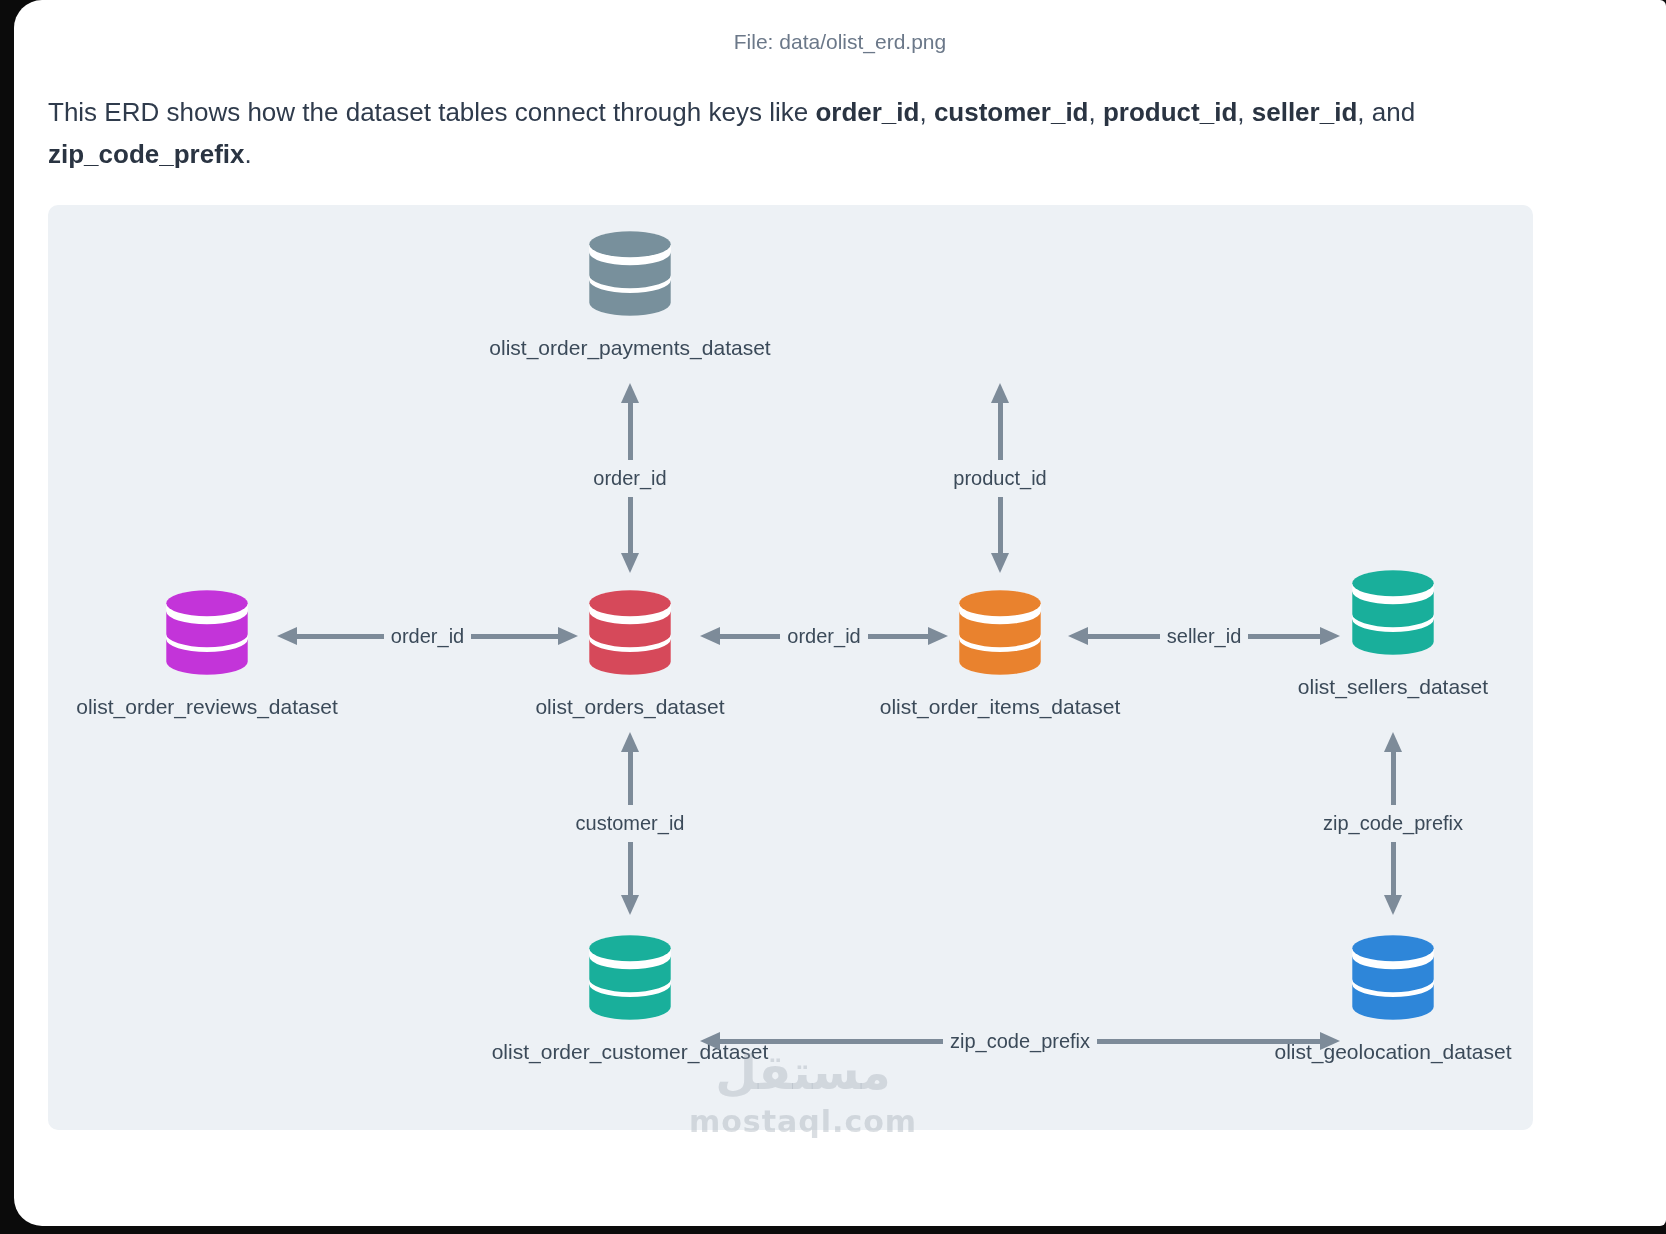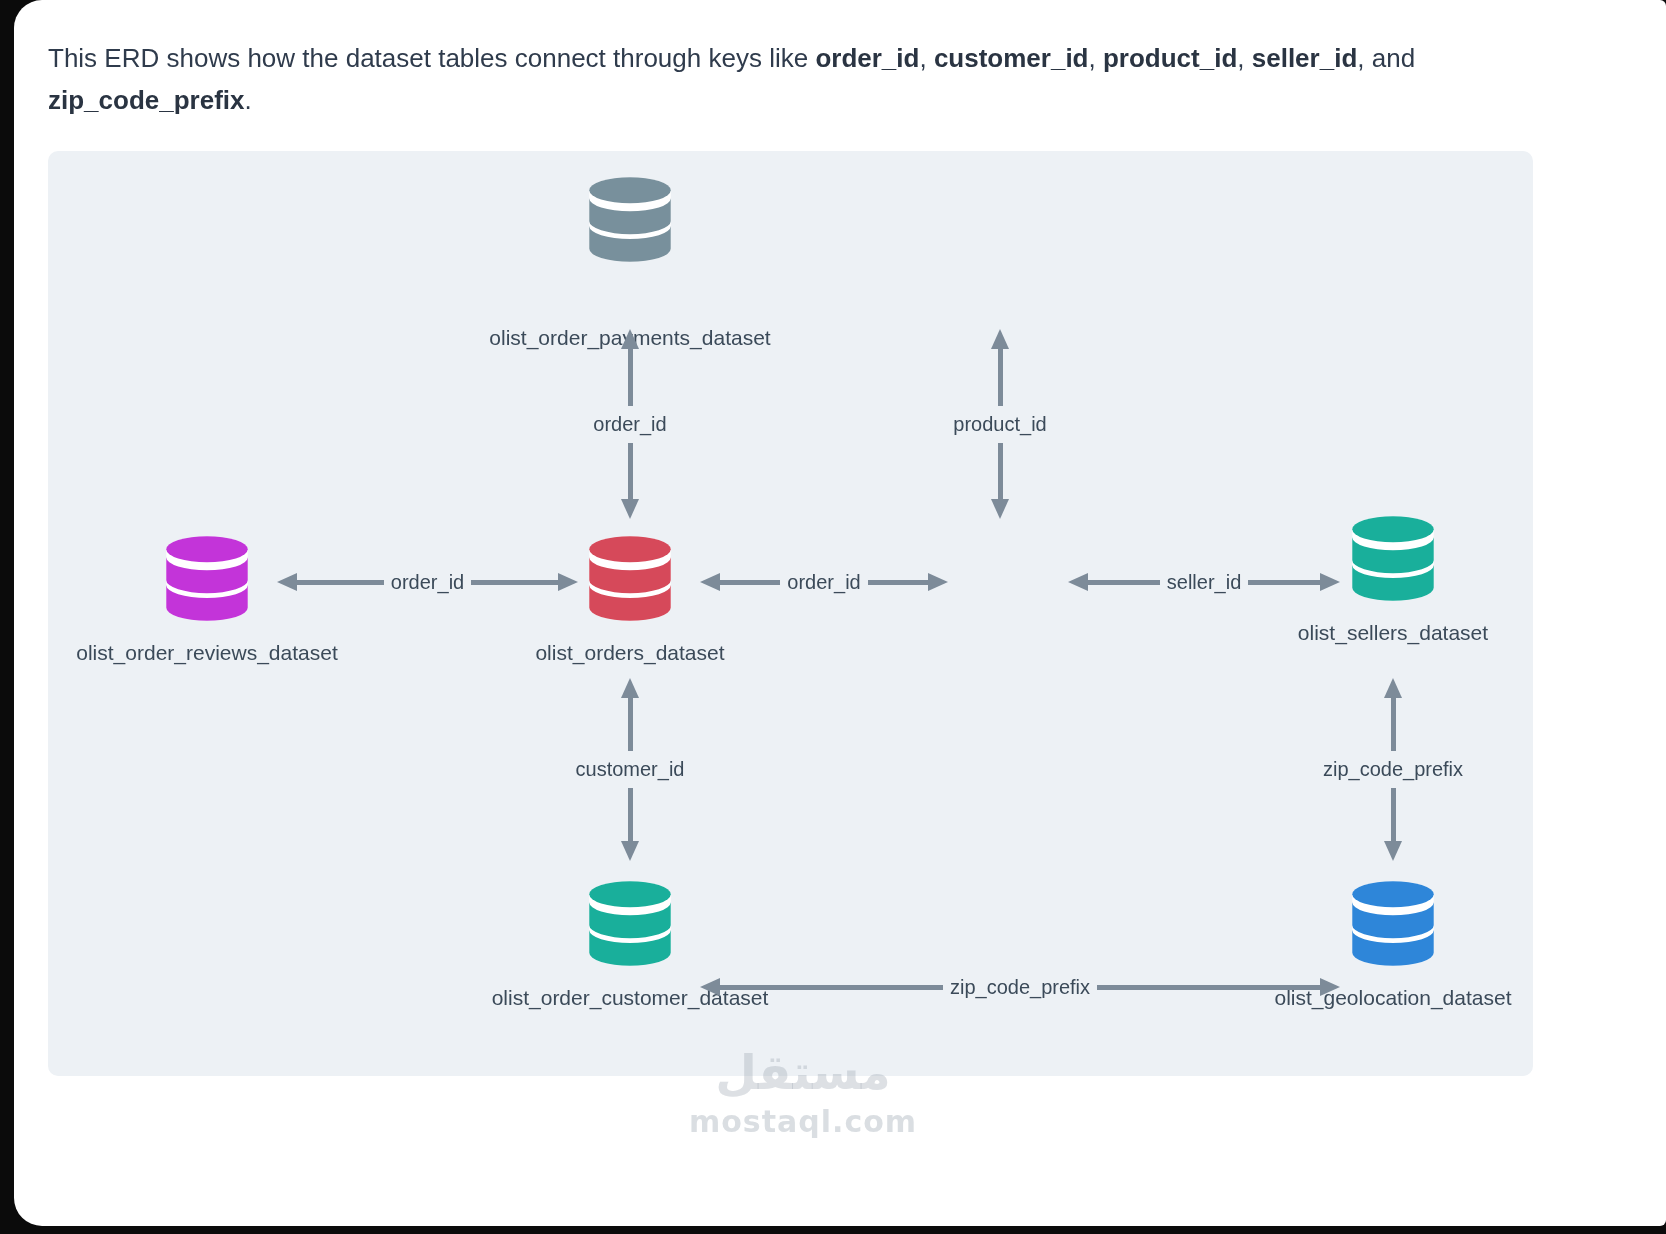--- a/index.html
+++ b/index.html
@@ -47,23 +47,24 @@
     display:flex;flex-direction:column;align-items:center;
     pointer-events:none;font-family:"DejaVu Sans", sans-serif;
   }
   .wm-logo{font-size:48px;font-weight:bold;color:rgba(158,167,178,0.35);line-height:1.0;}
   .wm-site{font-size:30px;font-weight:bold;letter-spacing:1px;color:rgba(173,181,190,0.45);margin-top:8px;}
 </style>
 </head>
 <body>
 
 <div class="card">
+  <div class="file-title">File: data/olist_erd.png</div>
   <div class="desc"><span>This ERD shows how the dataset tables connect through keys like </span><b>order_id</b><span>, </span><b>customer_id</b><span>, </span><b>product_id</b><span>, </span><b>seller_id</b><span>, and </span><b>zip_code_prefix</b><span>.</span></div>
   <div class="panel">
-      <div class="node" style="left: 412px; top: 18px; gap: 44px;">
+      <div class="node" style="left: 412px; top: 18px;">
         <svg class="cyl" viewBox="0 0 120 124">
           <path d="M10 26 A50 16 0 0 1 110 26 L110 98 A50 16 0 0 1 10 98 Z" fill="#ffffff"></path>
           <ellipse cx="60" cy="26" rx="50" ry="16" fill="#78909c"></ellipse>
           <path d="M10 36 A50 16 0 0 0 110 36 L110 64 A50 16 0 0 1 10 64 Z" fill="#78909c"></path>
           <path d="M10 70 A50 16 0 0 0 110 70 L110 98 A50 16 0 0 1 10 98 Z" fill="#78909c"></path>
         </svg>
         <div class="node-label">olist_order_payments_dataset</div>
       </div>
       <div class="node" style="left: -11px; top: 377px;">
         <svg class="cyl" viewBox="0 0 120 124">
@@ -75,20 +76,29 @@
         <div class="node-label">olist_order_reviews_dataset</div>
       </div>
       <div class="node" style="left: 412px; top: 377px;">
         <svg class="cyl" viewBox="0 0 120 124">
           <path d="M10 26 A50 16 0 0 1 110 26 L110 98 A50 16 0 0 1 10 98 Z" fill="#ffffff"></path>
           <ellipse cx="60" cy="26" rx="50" ry="16" fill="#d6495a"></ellipse>
           <path d="M10 36 A50 16 0 0 0 110 36 L110 64 A50 16 0 0 1 10 64 Z" fill="#d6495a"></path>
           <path d="M10 70 A50 16 0 0 0 110 70 L110 98 A50 16 0 0 1 10 98 Z" fill="#d6495a"></path>
         </svg>
         <div class="node-label">olist_orders_dataset</div>
+      </div>
+      <div class="node" style="left: 782px; top: 377px;">
+        <svg class="cyl" viewBox="0 0 120 124">
+          <path d="M10 26 A50 16 0 0 1 110 26 L110 98 A50 16 0 0 1 10 98 Z" fill="#ffffff"></path>
+          <ellipse cx="60" cy="26" rx="50" ry="16" fill="#e9822e"></ellipse>
+          <path d="M10 36 A50 16 0 0 0 110 36 L110 64 A50 16 0 0 1 10 64 Z" fill="#e9822e"></path>
+          <path d="M10 70 A50 16 0 0 0 110 70 L110 98 A50 16 0 0 1 10 98 Z" fill="#e9822e"></path>
+        </svg>
+        <div class="node-label">olist_order_items_dataset</div>
       </div>
       <div class="node" style="left: 1175px; top: 357px;">
         <svg class="cyl" viewBox="0 0 120 124">
           <path d="M10 26 A50 16 0 0 1 110 26 L110 98 A50 16 0 0 1 10 98 Z" fill="#ffffff"></path>
           <ellipse cx="60" cy="26" rx="50" ry="16" fill="#19af9b"></ellipse>
           <path d="M10 36 A50 16 0 0 0 110 36 L110 64 A50 16 0 0 1 10 64 Z" fill="#19af9b"></path>
           <path d="M10 70 A50 16 0 0 0 110 70 L110 98 A50 16 0 0 1 10 98 Z" fill="#19af9b"></path>
         </svg>
         <div class="node-label">olist_sellers_dataset</div>
       </div>

